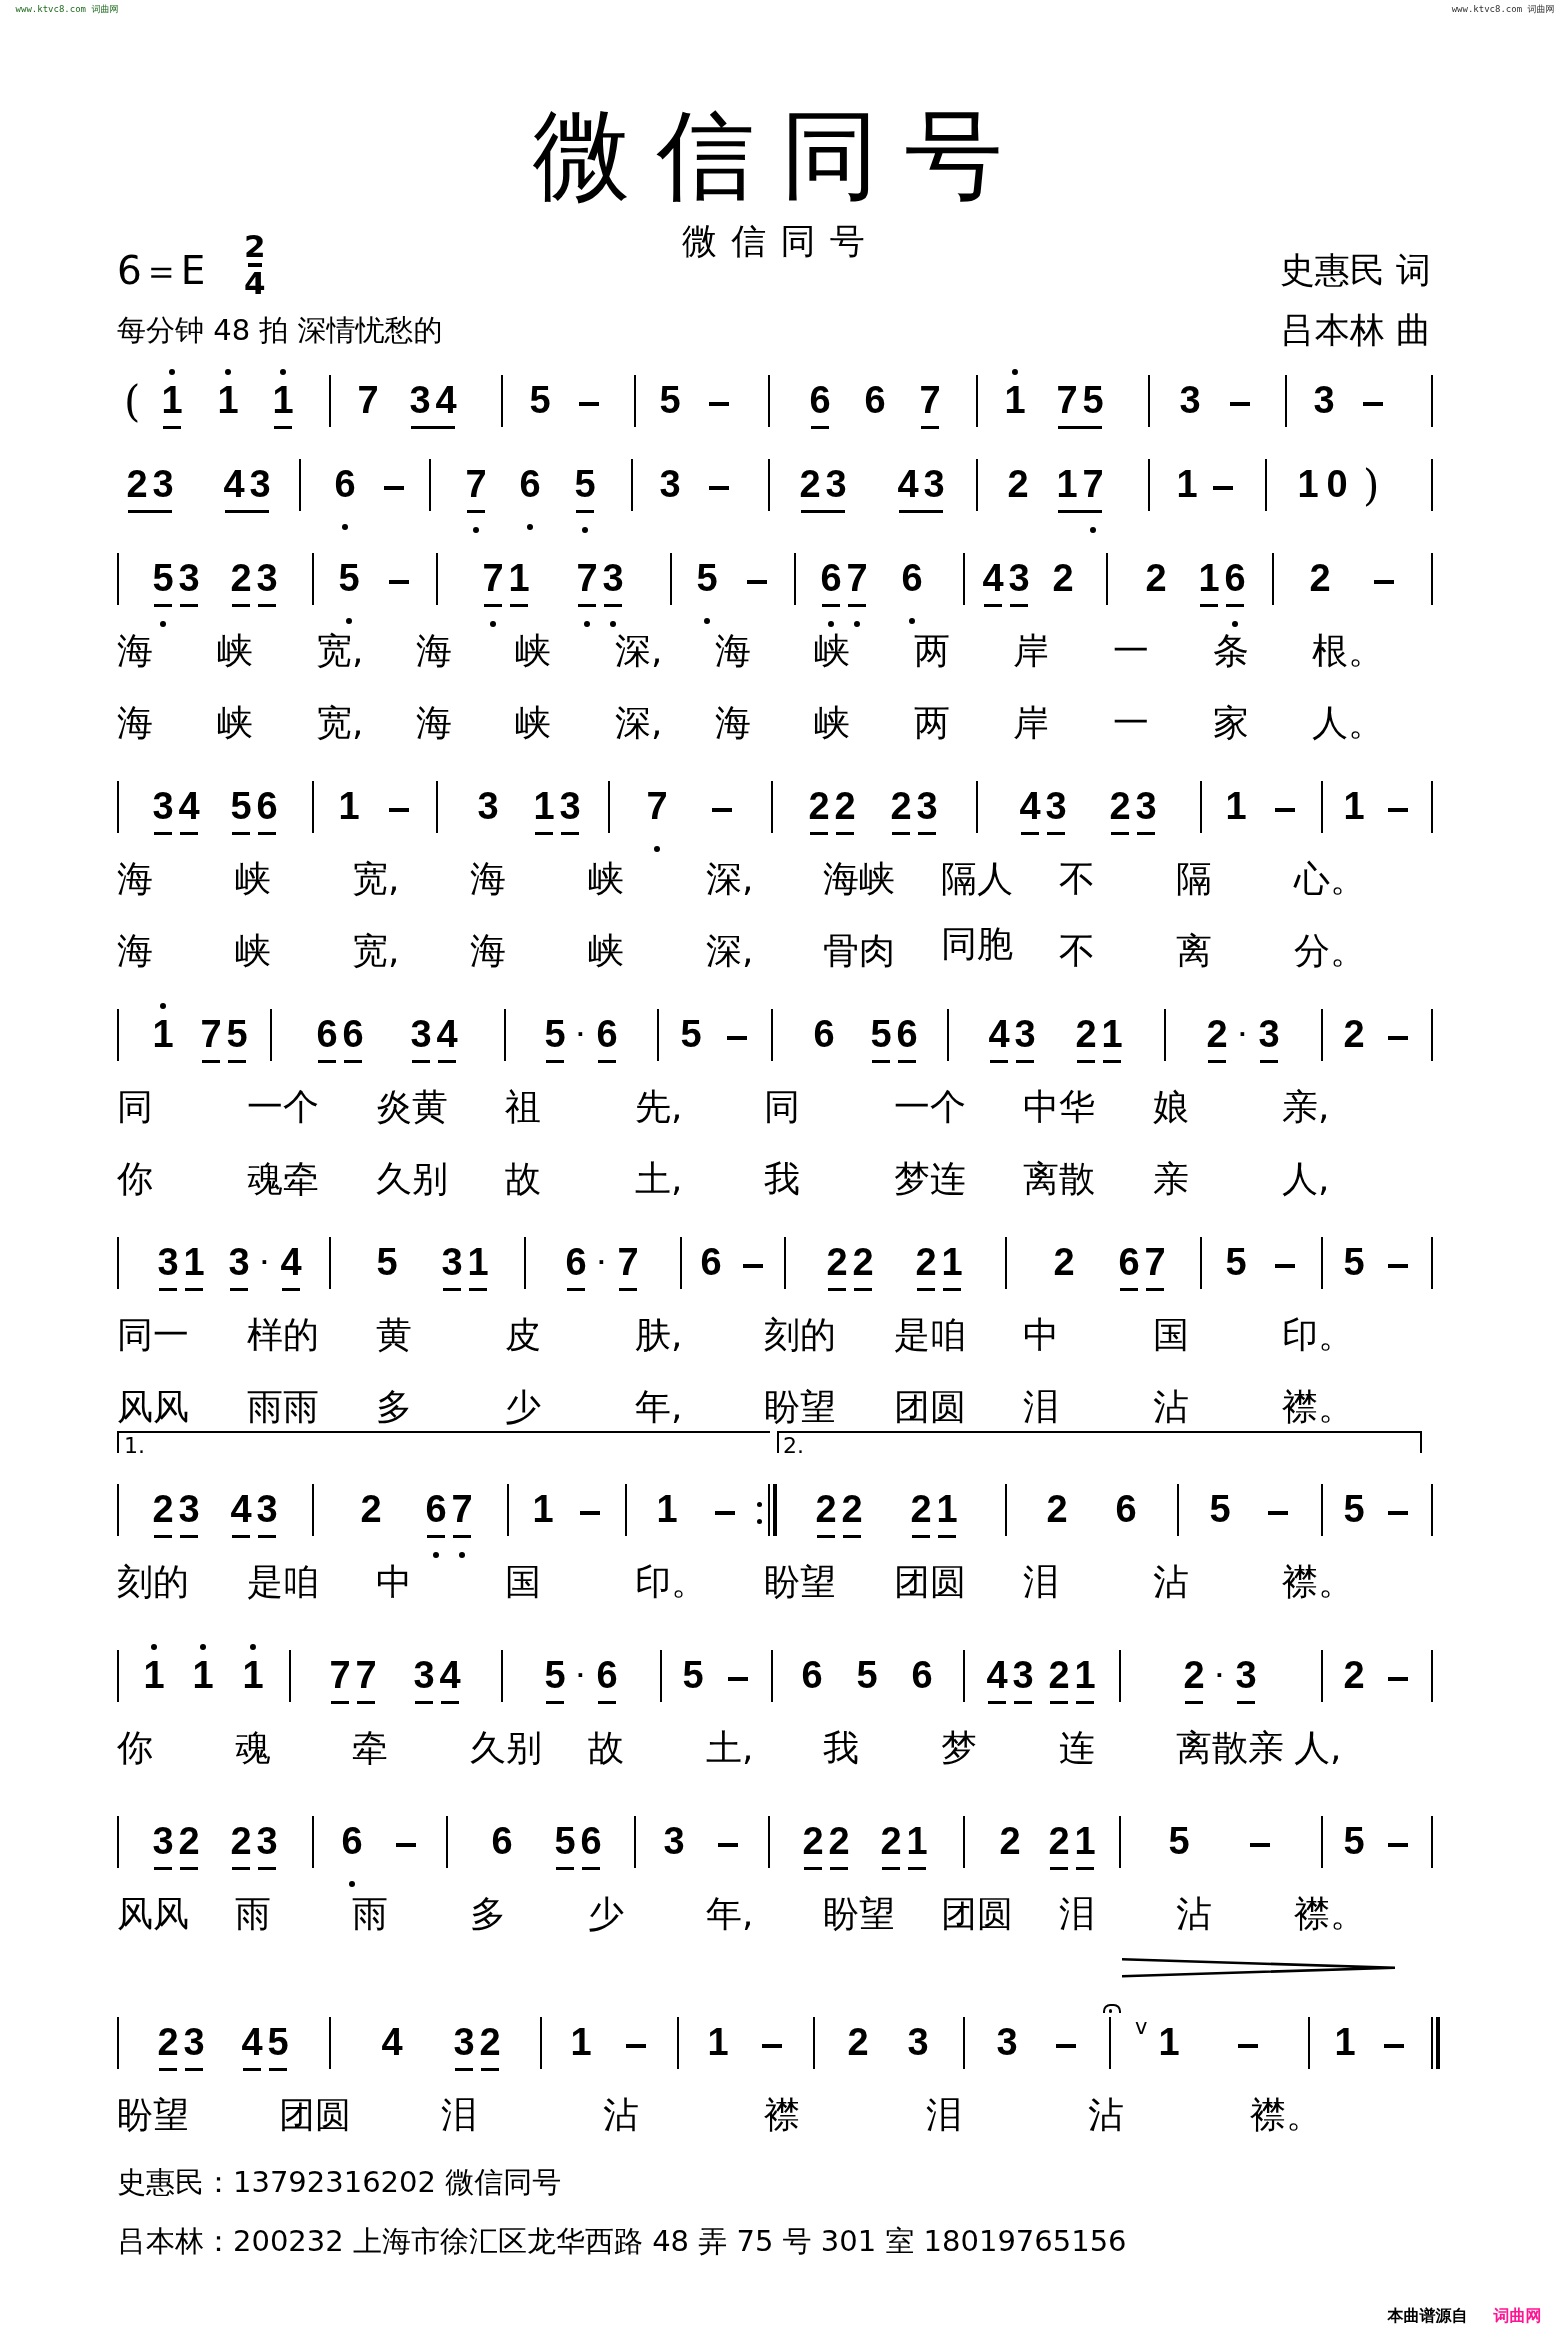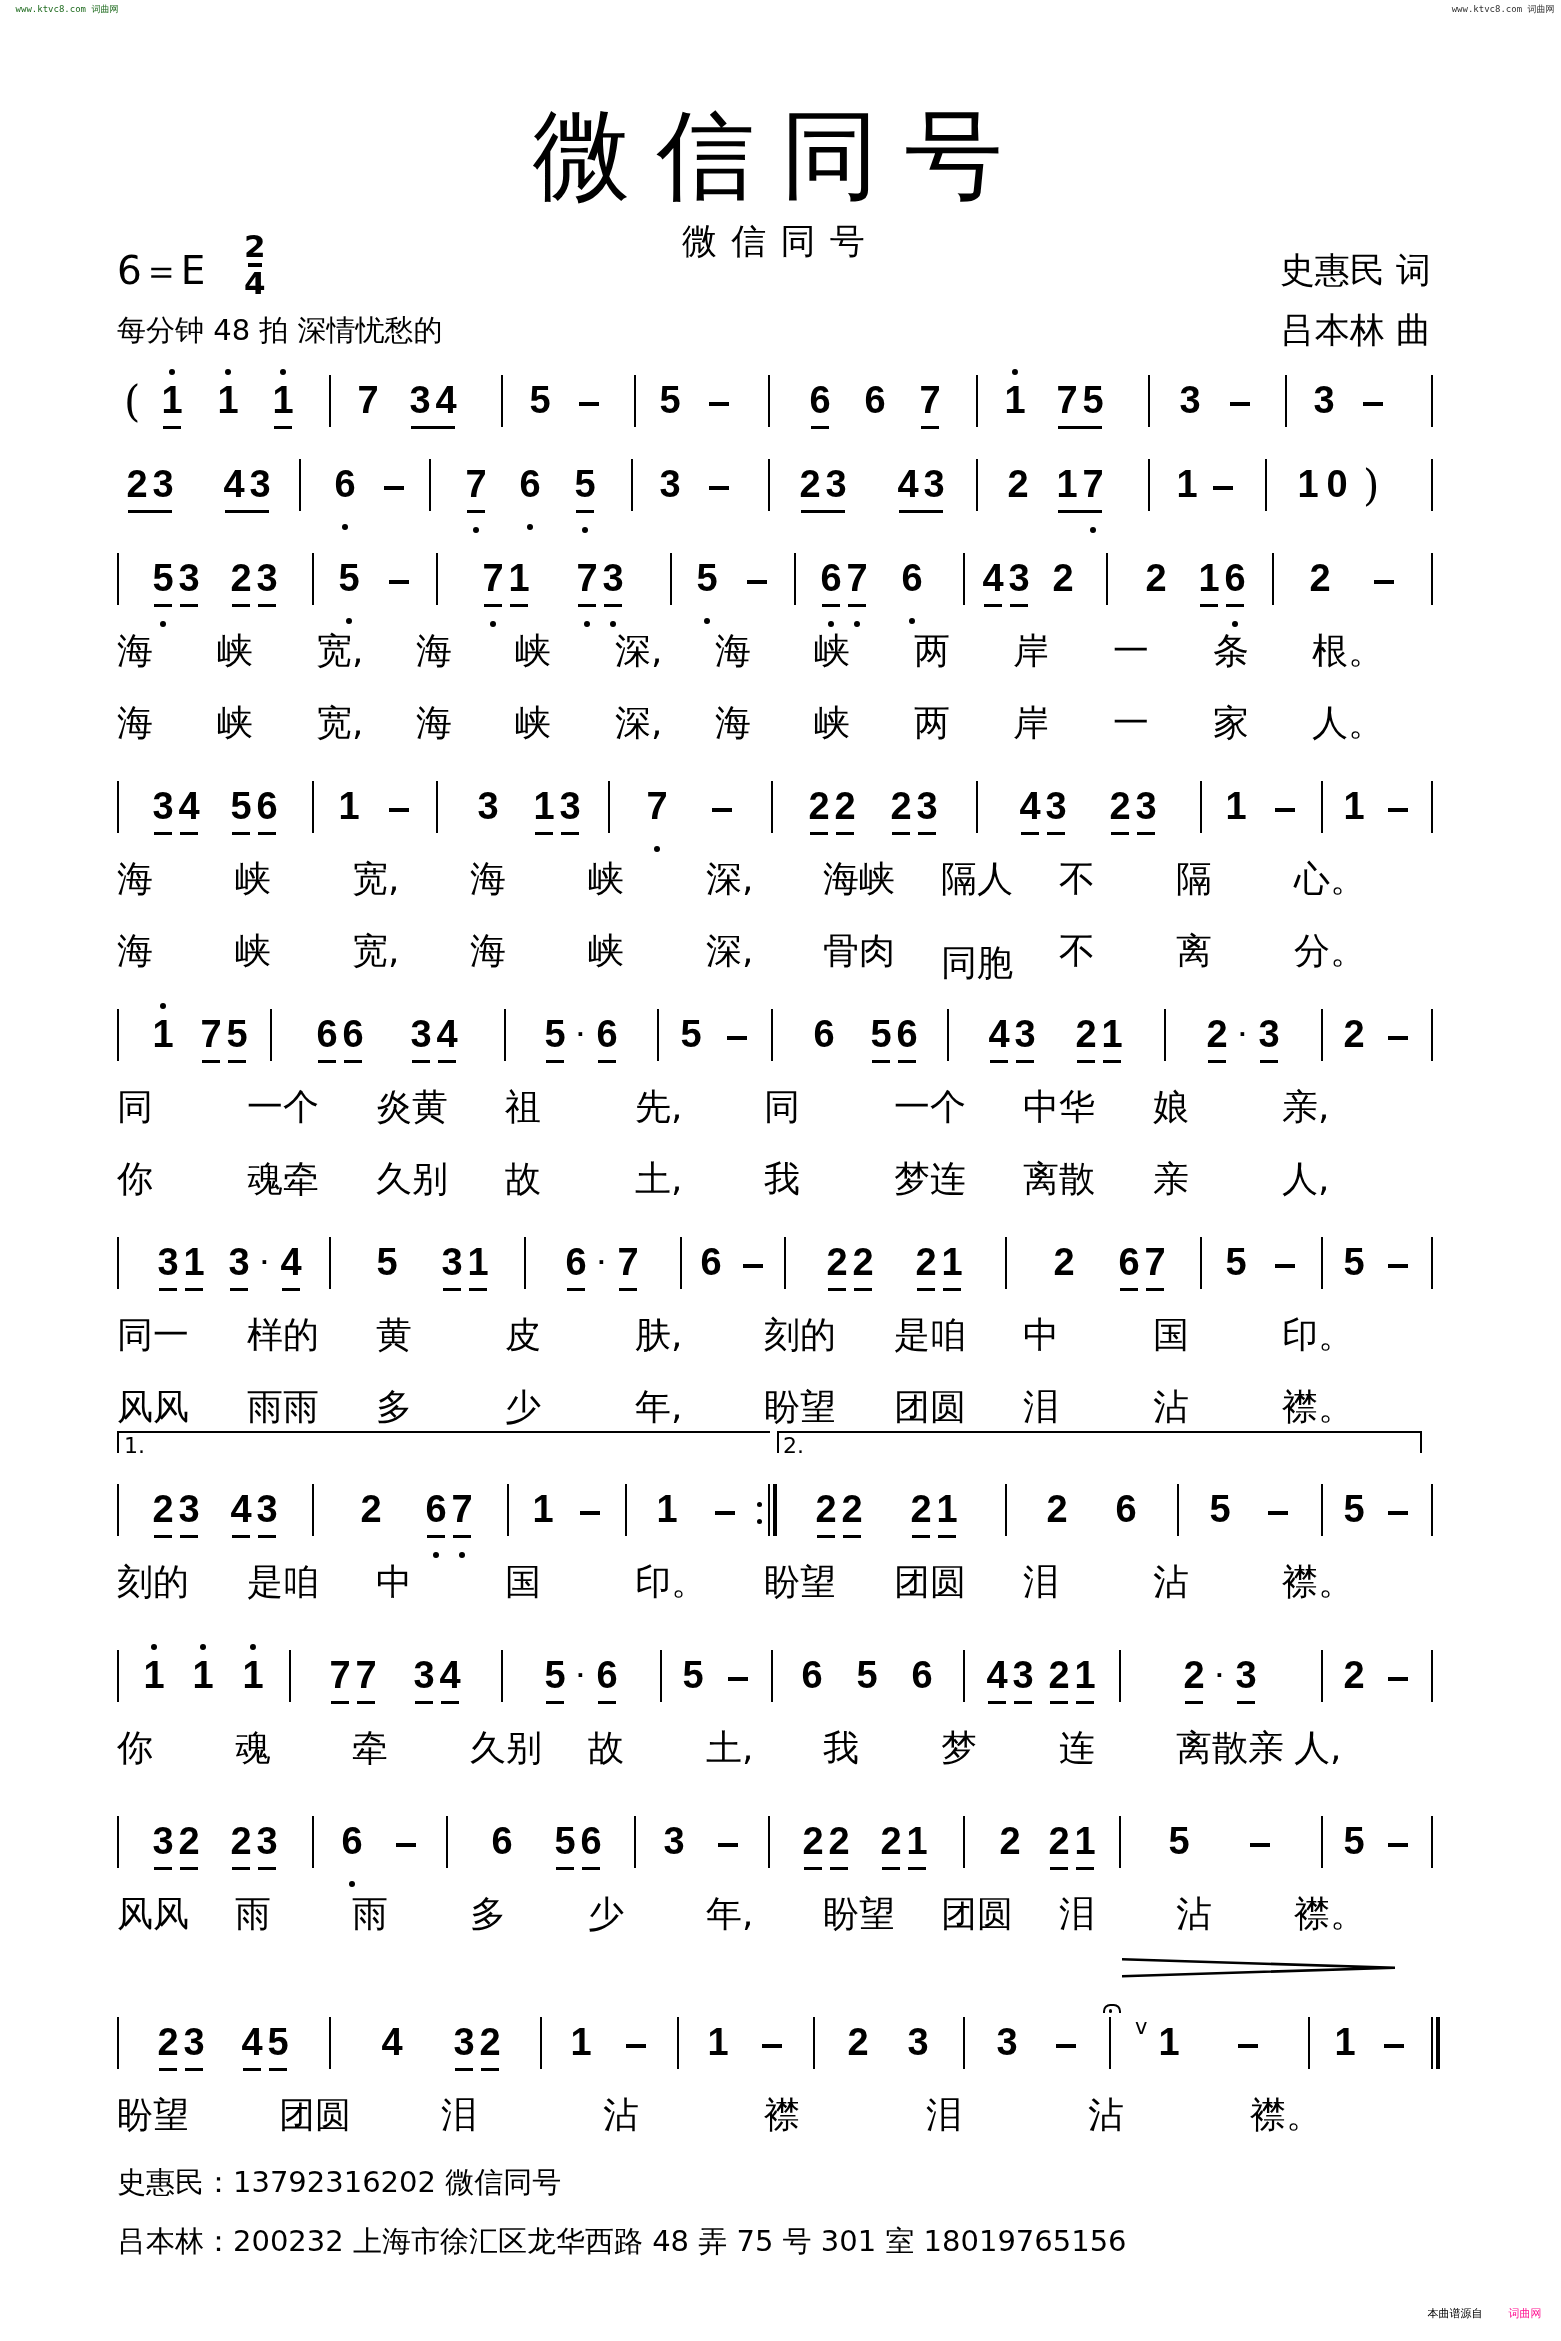--- a/index.html
+++ b/index.html
@@ -38,21 +38,21 @@
   .repeat-dots::before, .repeat-dots::after { content: ""; position: absolute; left: 0; width: 5.2px; height: 5.2px; border-radius: 50%; background: #000; }
   .repeat-dots::before { top: 11.7px; } .repeat-dots::after { top: 29px; }
   .volta { position: absolute; border-top: 2.6px solid #000; border-left: 2.6px solid #000; height: 19.5px; }
   .volta.close-right { border-right: 2.6px solid #000; }
   .volta-label { position: absolute; font-size: 22px; }
   .hairpin { position: absolute; }
   .fermata { position: absolute; width: 14.3px; height: 7.8px; border: 2px solid #000; border-bottom: none; border-radius: 7.2px 7.2px 0 0; }
   .fermata::after { content: ""; position: absolute; left: 3.9px; top: 3.9px; width: 3.3px; height: 3.3px; border-radius: 50%; background: #000; }
   .breath { position: absolute; font-size: 21px; }
   .footer { position: absolute; left: 117px; font-size: 29px; }
-  .source { position: absolute; right: 19.5px; bottom: 21px; font-size: 11px; font-weight: normal; }
+  .source { position: absolute; right: 19.5px; bottom: 15px; font-size: 16px; font-weight: bold; }
   .source .brand { color: #ff1493; margin-left: 26px; }
 </style>
 </head>
 <body>
 
 <div class="wm" style="left:15.6px;">www.ktvc8.com 词曲网</div>
 <div class="wm right" style="right:6.5px;">www.ktvc8.com 词曲网</div>
 
 <div class="title">微信同号</div>
 <div class="subtitle">微信同号</div>
@@ -237,21 +237,21 @@
       <span class="lyric" style="left:1059px;top:68px;">不</span>
       <span class="lyric" style="left:1176px;top:68px;">隔</span>
       <span class="lyric" style="left:1294px;top:68px;">心。</span>
       <span class="lyric" style="left:117px;top:140px;">海</span>
       <span class="lyric" style="left:235px;top:140px;">峡</span>
       <span class="lyric" style="left:352px;top:140px;">宽,</span>
       <span class="lyric" style="left:470px;top:140px;">海</span>
       <span class="lyric" style="left:588px;top:140px;">峡</span>
       <span class="lyric" style="left:706px;top:140px;">深,</span>
       <span class="lyric" style="left:823px;top:140px;">骨肉</span>
-      <span class="lyric" style="left:941px;top:152px;text-align:center;">同胞</span>
+      <span class="lyric" style="left:941px;top:133px;text-align:center;">同胞</span>
       <span class="lyric" style="left:1059px;top:140px;">不</span>
       <span class="lyric" style="left:1176px;top:140px;">离</span>
       <span class="lyric" style="left:1294px;top:140px;">分。</span>
     </div>
     <div class="system" style="top:1015px;height:182px;">
       <span class="note" style="left:150px;top:0;">1<i class="hi"></i></span>
       <span class="note ul" style="left:198px;top:0;">7</span>
       <span class="note ul" style="left:224px;top:0;">5</span>
       <span class="note ul" style="left:314px;top:0;">6</span>
       <span class="note ul" style="left:340px;top:0;">6</span>

